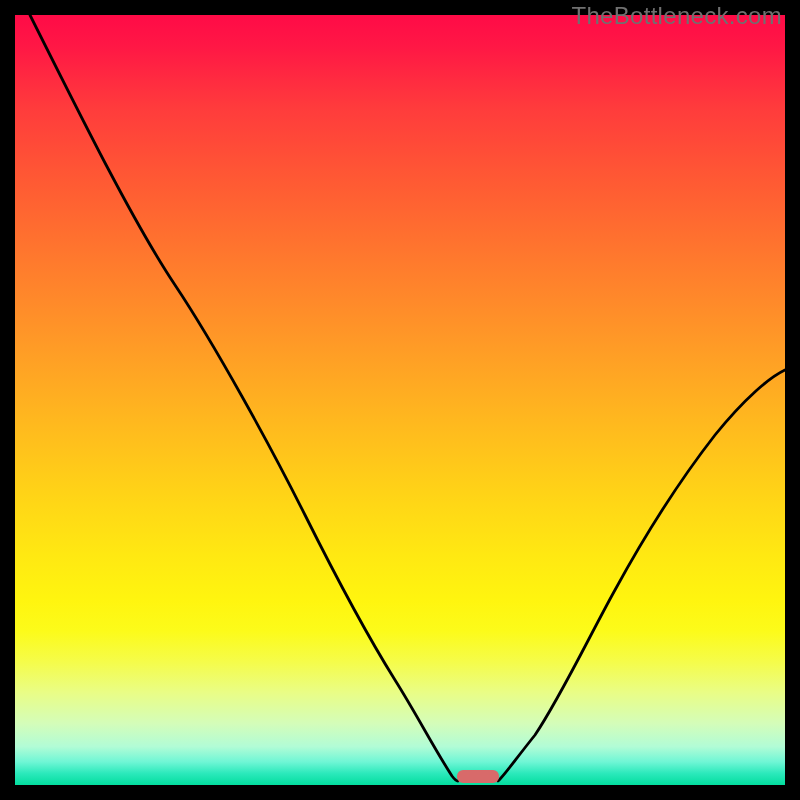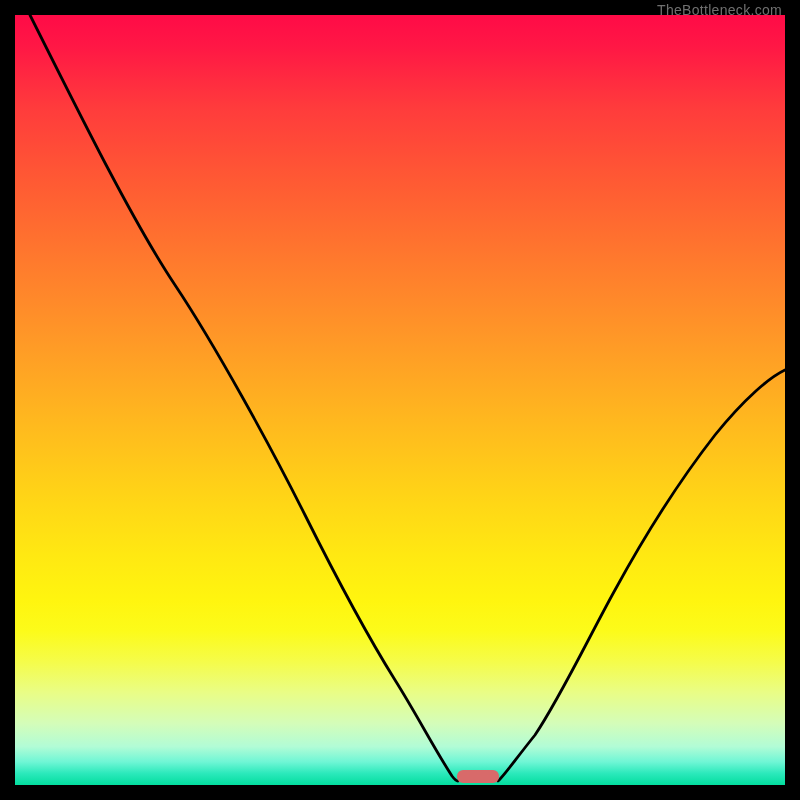--- a/index.html
+++ b/index.html
@@ -63,21 +63,21 @@
     height: 13px;
     border-radius: 6px;
     background: #d86a6a;
   }
   .watermark {
     position: absolute;
     top: 2px;
     right: 18px;
     color: #707070;
     font-family: Arial, Helvetica, sans-serif;
-    font-size: 14px;
+    font-size: 24px;
     letter-spacing: 0.3px;
   }
 </style>
 </head>
 <body>
 
 <div class="frame">
   <div class="gradient"></div>
 
   <svg class="curve" viewBox="0 0 770 770" preserveAspectRatio="none">

